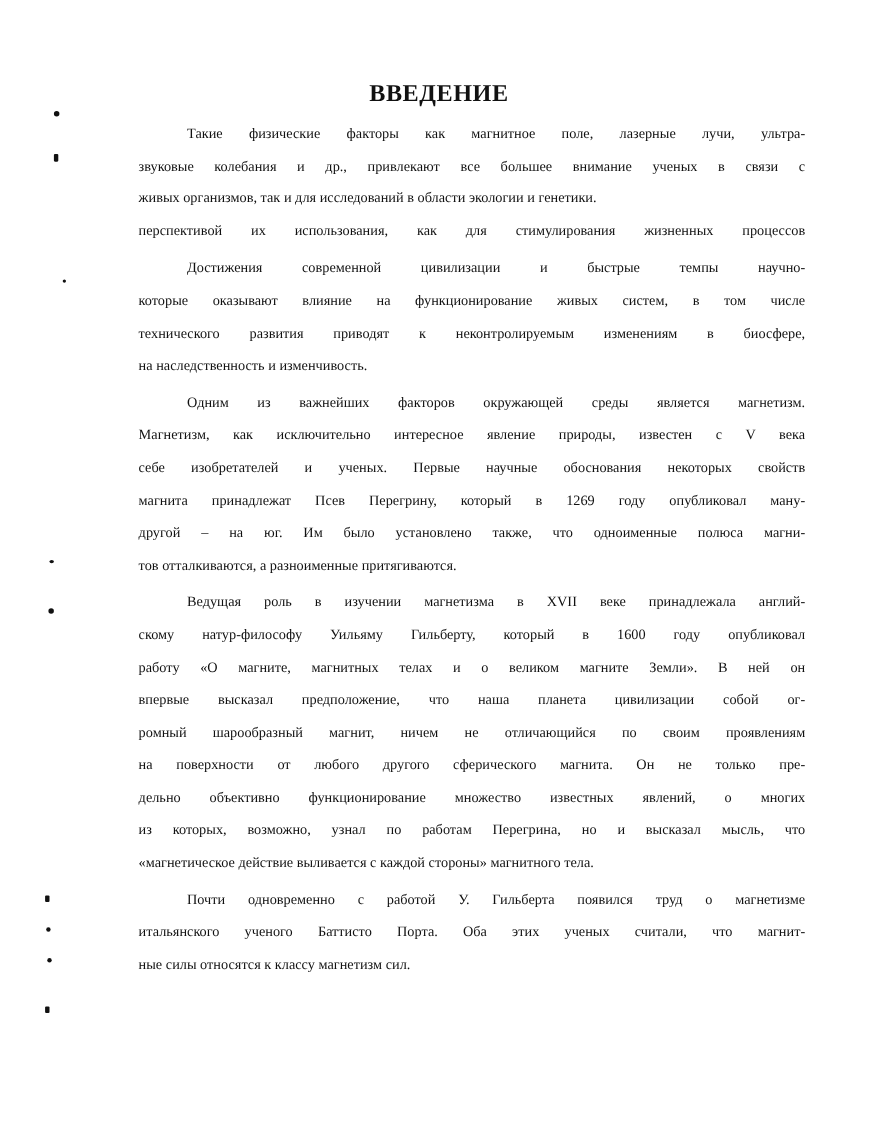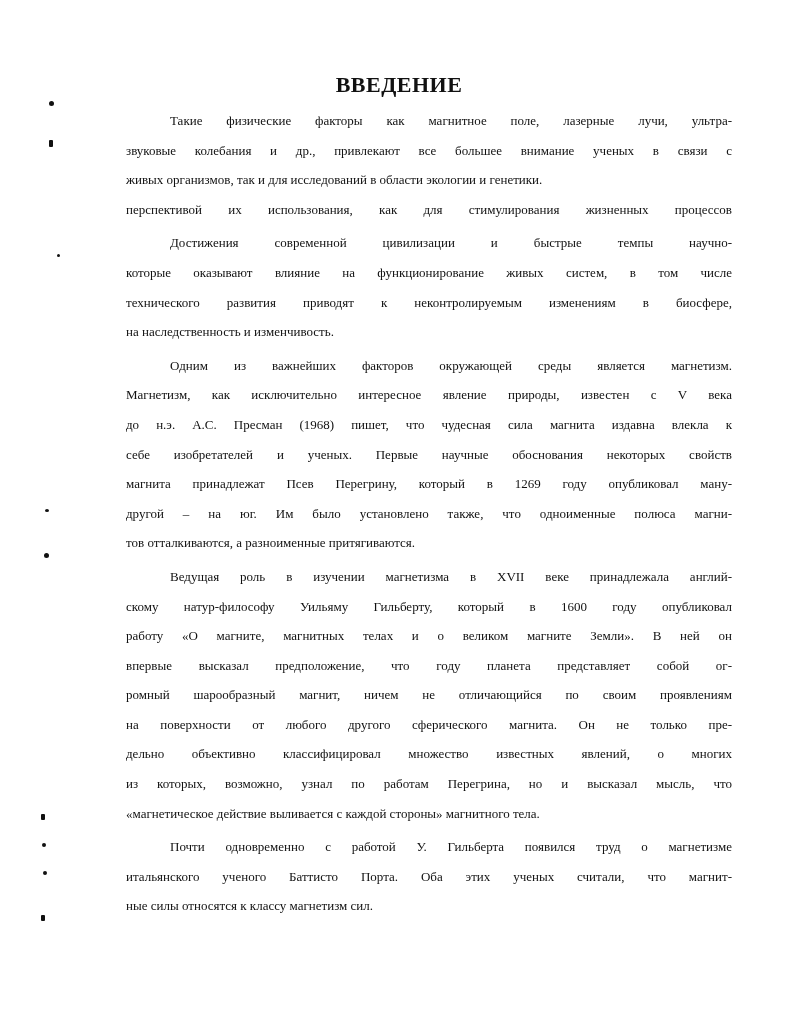--- a/index.html
+++ b/index.html
@@ -98,36 +98,35 @@
       <span class="line indent">Достижения современной цивилизации и быстрые темпы научно-</span>
       <span class="line">которые оказывают влияние на функционирование живых систем, в том числе</span>
       <span class="line">технического развития приводят к неконтролируемым изменениям в биосфере,</span>
       <span class="line last">на наследственность и изменчивость.</span>
     </div>
     <div class="para-gap"></div>
 
     <div class="para">
       <span class="line indent">Одним из важнейших факторов окружающей среды является магнетизм.</span>
       <span class="line">Магнетизм, как исключительно интересное явление природы, известен с V века</span>
-      <span class="line">до н.э. А.С. Пресман (1968) пишет, что чудесная сила магнита издавна влекла к</span>
       <span class="line">себе изобретателей и ученых. Первые научные обоснования некоторых свойств</span>
       <span class="line">магнита принадлежат Псев Перегрину, который в 1269 году опубликовал ману-</span>
       <span class="line">другой – на юг. Им было установлено также, что одноименные полюса магни-</span>
       <span class="line last">тов отталкиваются, а разноименные притягиваются.</span>
     </div>
     <div class="para-gap"></div>
 
     <div class="para">
       <span class="line indent">Ведущая роль в изучении магнетизма в XVII веке принадлежала англий-</span>
       <span class="line">скому натур-философу Уильяму Гильберту, который в 1600 году опубликовал</span>
       <span class="line">работу «О магните, магнитных телах и о великом магните Земли». В ней он</span>
-      <span class="line">впервые высказал предположение, что году планета представляет собой ог-</span>
+      <span class="line">впервые высказал предположение, что наша планета цивилизации собой ог-</span>
       <span class="line">ромный шарообразный магнит, ничем не отличающийся по своим проявлениям</span>
       <span class="line">на поверхности от любого другого сферического магнита. Он не только пре-</span>
-      <span class="line">дельно объективно классифицировал множество известных явлений, о многих</span>
+      <span class="line">дельно объективно функционирование множество известных явлений, о многих</span>
       <span class="line">из которых, возможно, узнал по работам Перегрина, но и высказал мысль, что</span>
       <span class="line last">«магнетическое действие выливается с каждой стороны» магнитного тела.</span>
     </div>
     <div class="para-gap"></div>
 
     <div class="para">
       <span class="line indent">Почти одновременно с работой У. Гильберта появился труд о магнетизме</span>
       <span class="line">итальянского ученого Баттисто Порта. Оба этих ученых считали, что магнит-</span>
       <span class="line last">ные силы относятся к классу магнетизм сил.</span>
     </div>

